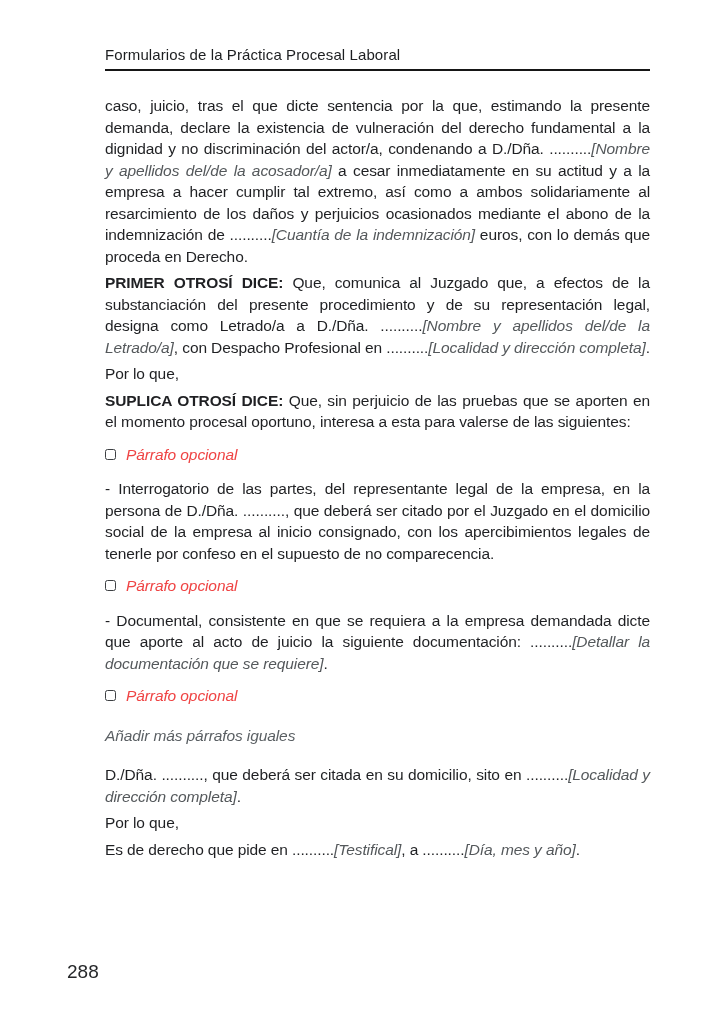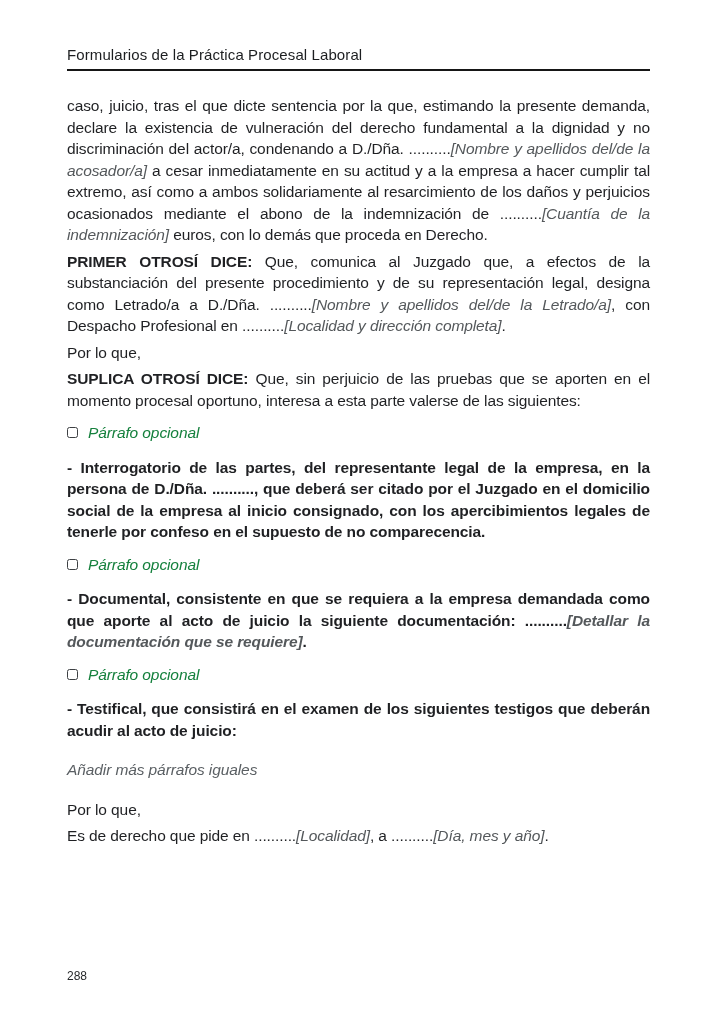--- a/index.html
+++ b/index.html
@@ -1,76 +1,76 @@
 <!DOCTYPE html>
 <html lang="es"><head>
 <meta charset="utf-8">
 <style>
   html,body{margin:0;padding:0;background:#ffffff;}
   .page{
     width:708px;height:1010px;background:#ffffff;position:relative;
-    box-sizing:border-box;padding:46px 58px 0 67px;
+    box-sizing:border-box;padding:46px 58px 0 105px;
     font-family:"Liberation Sans",sans-serif;color:#1f2023;
     overflow:hidden;
   }
   .running-header{font-size:15px;letter-spacing:0.1px;color:#1c1e20;}
   .header-rule{height:2px;background:#161616;margin-top:6px;}
   .doc-body{
     margin-top:24px;font-size:15.5px;line-height:21.5px;
     text-align:justify;letter-spacing:-0.1px;
   }
   .block{margin:0;}
   p.para{margin:5px 0 0;}
   p.para:first-child{margin-top:12px;}
   .b{font-weight:bold;}
   .i{font-style:italic;color:#54585b;}
   p.note{font-style:italic;color:#5a5f63;margin:18px 0;text-align:left;}
   .check{
     margin:11px 0;text-align:left;display:flex;align-items:center;gap:10px;
   }
-  .check + p.para{margin-top:13px;font-weight:bold;}
+  .check + p.para{margin-top:13px;}
   .checkbox{
     width:9px;height:9px;border:1.5px solid #3d4043;border-radius:2.5px;
     display:inline-block;flex:0 0 auto;background:#ffffff;
   }
-  .check-label{font-style:italic;color:#15803d;}
+  .check-label{font-style:italic;color:#ef4444;}
   .page-footer{
-    position:absolute;left:67px;bottom:27px;font-size:12px;color:#26282a;
+    position:absolute;left:67px;bottom:27px;font-size:19px;color:#26282a;
   }
 </style>
 </head>
 <body>
 
 <div class="page">
   <header>
     <div class="running-header">Formularios de la Práctica Procesal Laboral</div>
     <div class="header-rule"></div>
   </header>
 
   <main class="doc-body">
       <p class="block para"><span class="n">caso, juicio, tras el que dicte sentencia por la que, estimando la presente demanda, declare la existencia de vulneración del derecho fundamental a la dignidad y no discriminación del actor/a, condenando a D./Dña. ..........</span><span class="i">[Nombre y apellidos del/de la acosador/a]</span><span class="n"> a cesar inmediatamente en su actitud y a la empresa a hacer cumplir tal extremo, así como a ambos solidariamente al resarcimiento de los daños y perjuicios ocasionados mediante el abono de la indemnización de ..........</span><span class="i">[Cuantía de la indemnización]</span><span class="n"> euros, con lo demás que proceda en Derecho.</span></p>
       <p class="block para"><span class="b">PRIMER OTROSÍ DICE:</span><span class="n"> Que, comunica al Juzgado que, a efectos de la substanciación del presente procedimiento y de su representación legal, designa como Letrado/a a D./Dña. ..........</span><span class="i">[Nombre y apellidos del/de la Letrado/a]</span><span class="n">, con Despacho Profesional en ..........</span><span class="i">[Localidad y dirección completa]</span><span class="n">.</span></p>
       <p class="block para"><span class="n">Por lo que,</span></p>
-      <p class="block para"><span class="b">SUPLICA OTROSÍ DICE:</span><span class="n"> Que, sin perjuicio de las pruebas que se aporten en el momento procesal oportuno, interesa a esta parte valerse de las siguientes:</span></p>
+      <p class="block para"><span class="b">SUPLICA OTROSÍ DICE:</span><span class="n"> Que, sin perjuicio de las pruebas que se aporten en el momento procesal oportuno, interesa a esta para valerse de las siguientes:</span></p>
       <div class="block check">
         <span class="checkbox"></span>
         <span class="check-label">Párrafo opcional</span>
       </div>
       <p class="block para"><span class="n">- Interrogatorio de las partes, del representante legal de la empresa, en la persona de D./Dña. .........., que deberá ser citado por el Juzgado en el domicilio social de la empresa al inicio consignado, con los apercibimientos legales de tenerle por confeso en el supuesto de no comparecencia.</span></p>
       <div class="block check">
         <span class="checkbox"></span>
         <span class="check-label">Párrafo opcional</span>
       </div>
-      <p class="block para"><span class="n">- Documental, consistente en que se requiera a la empresa demandada como que aporte al acto de juicio la siguiente documentación: ..........</span><span class="i">[Detallar la documentación que se requiere]</span><span class="n">.</span></p>
+      <p class="block para"><span class="n">- Documental, consistente en que se requiera a la empresa demandada dicte que aporte al acto de juicio la siguiente documentación: ..........</span><span class="i">[Detallar la documentación que se requiere]</span><span class="n">.</span></p>
       <div class="block check">
         <span class="checkbox"></span>
         <span class="check-label">Párrafo opcional</span>
       </div>
-      <p class="block para"><span class="n">- Testifical, que consistirá en el examen de los siguientes testigos que deberán acudir al acto de juicio:</span></p>
       <p class="block note">Añadir más párrafos iguales</p>
+      <p class="block para"><span class="n">D./Dña. .........., que deberá ser citada en su domicilio, sito en ..........</span><span class="i">[Localidad y dirección completa]</span><span class="n">.</span></p>
       <p class="block para"><span class="n">Por lo que,</span></p>
-      <p class="block para"><span class="n">Es de derecho que pide en ..........</span><span class="i">[Localidad]</span><span class="n">, a ..........</span><span class="i">[Día, mes y año]</span><span class="n">.</span></p>
+      <p class="block para"><span class="n">Es de derecho que pide en ..........</span><span class="i">[Testifical]</span><span class="n">, a ..........</span><span class="i">[Día, mes y año]</span><span class="n">.</span></p>
     </main>
 
   <footer class="page-footer">
     <span>288</span>
   </footer>
 </div>
 
 </body></html>

